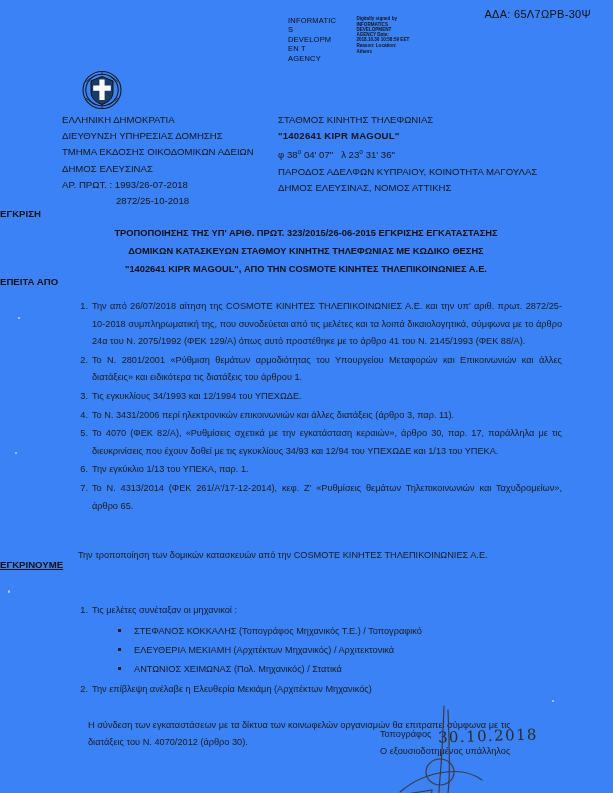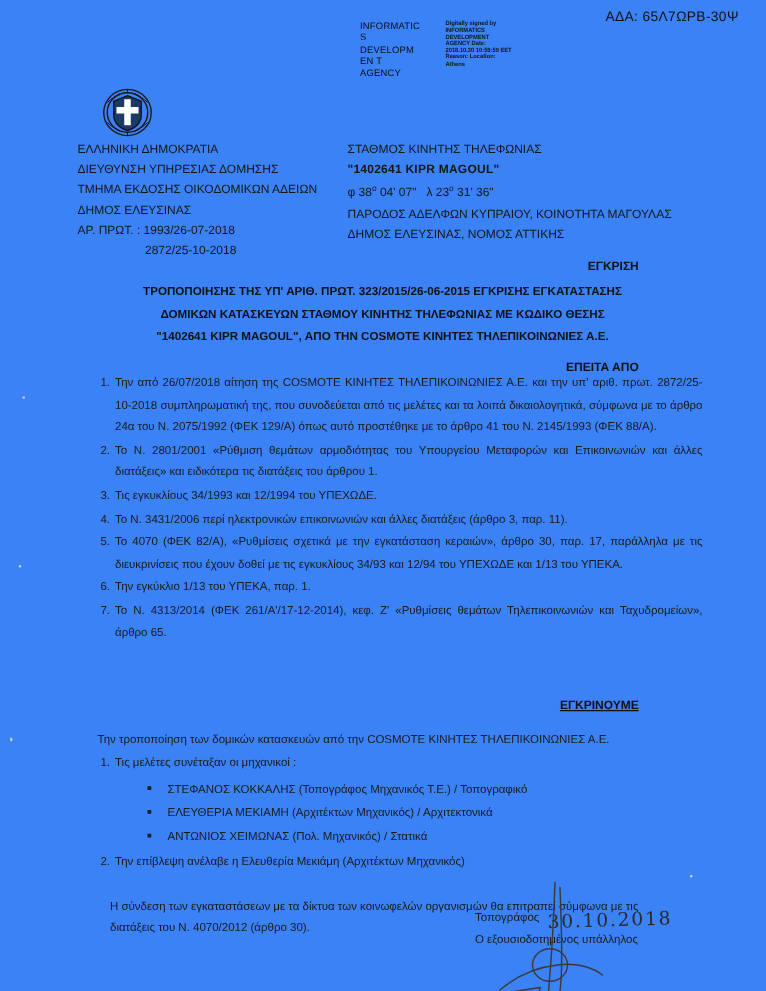--- a/index.html
+++ b/index.html
@@ -100,27 +100,27 @@
   .hdr-line sup {
     font-size: 6.6px;
     vertical-align: super;
   }
 
   
   .center-head {
     position: absolute;
     left: 0;
     width: 511px;
-    text-align: right;
+    text-align: left;
     font-weight: bold;
     font-size: 9.6px;
     color: #111;
   }
   #ttl-egkrisi { top: 208px; }
-  #ttl-epeita  { top: 289px; }
+  #ttl-epeita  { top: 276px; }
   #ttl-egkrinoume { top: 559px; text-decoration: underline; }
 
   .title-block {
     position: absolute;
     top: 224px;
     left: 56px;
     width: 500px;
     text-align: center;
     font-weight: bold;
     font-size: 9.3px;
@@ -151,21 +151,21 @@
     left: 10px;
     top: 0;
     width: 16px;
     text-align: right;
     font-size: 9.2px;
   }
 
   .approve-para {
     position: absolute;
     left: 78px;
-    top: 583px;
+    top: 547px;
     width: 470px;
     font-size: 9.2px;
     line-height: 17px;
     color: #1b1b1b;
   }
 
   .ol-approve {
     position: absolute;
     left: 62px;
     top: 602px;

